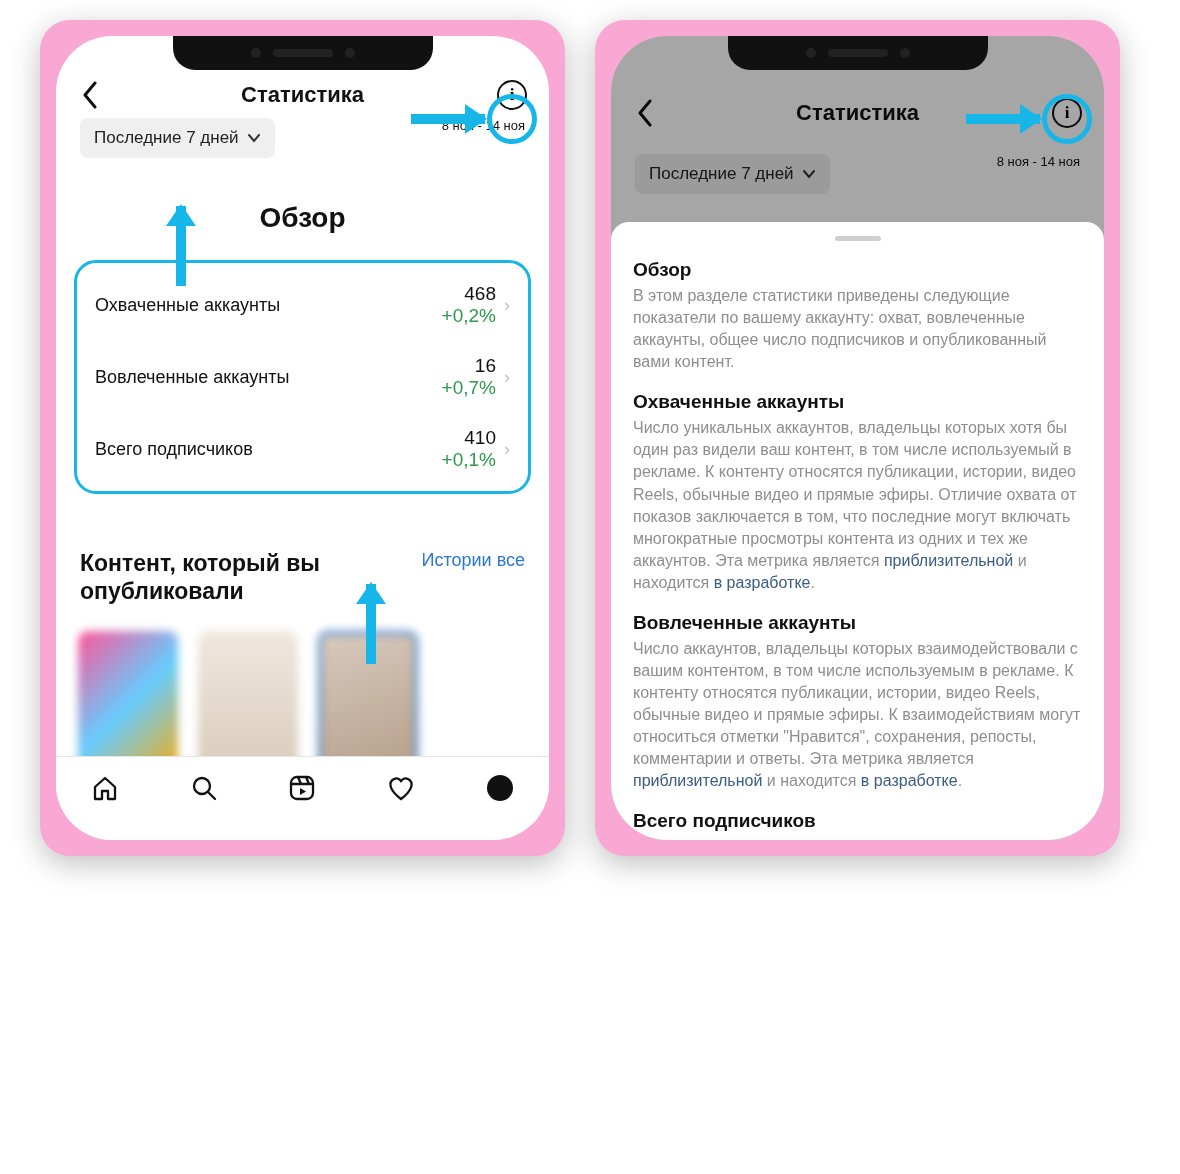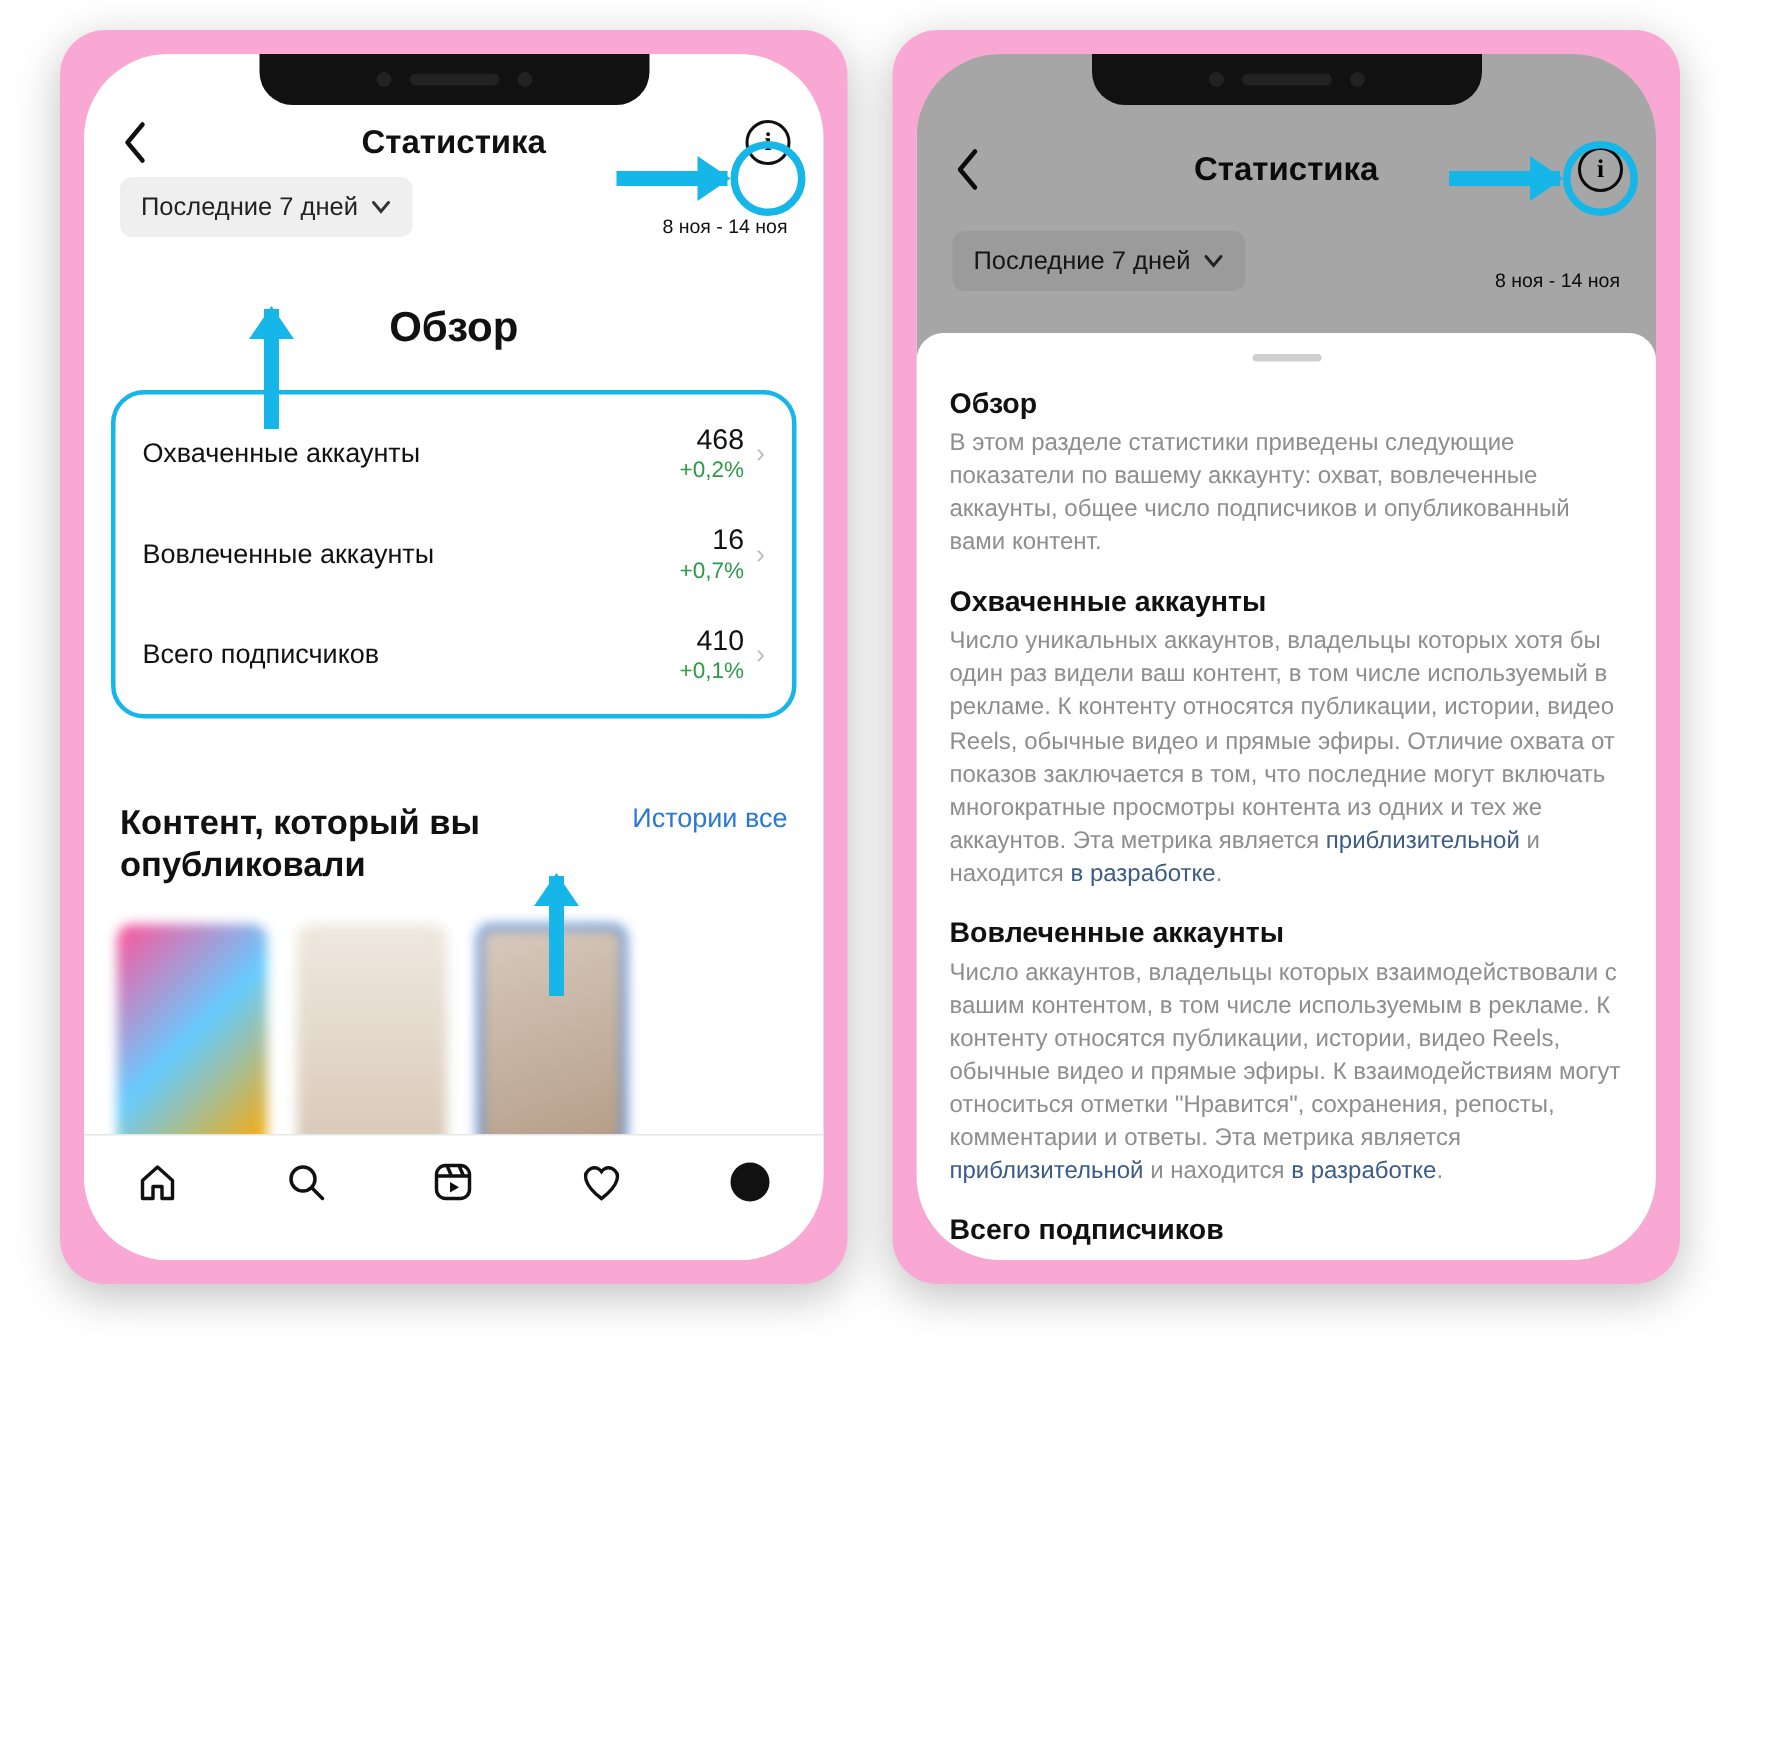--- a/index.html
+++ b/index.html
@@ -63,21 +63,21 @@
   .nav .title { font-size:22px; font-weight:700; color:#111; }
   .nav .info {
     position:absolute; right:22px; top:50%; transform:translateY(-50%);
     width:30px; height:30px; border:2.5px solid #111; border-radius:50%;
     display:flex; align-items:center; justify-content:center;
     font-weight:800; font-size:17px; cursor:pointer;
     font-family: Georgia, serif;
   }
 
   .filter-row {
-    display:flex; align-items:flex-end; justify-content:space-between;
+    display:flex; align-items:flex-start; justify-content:space-between;
     padding:10px 24px 6px;
   }
   .chip {
     background:#efefef; border-radius:8px; padding:10px 14px;
     font-size:17px; color:#222; display:flex; align-items:center; gap:8px;
     cursor:pointer;
   }
   .date-range { font-size:13px; color:#111; }
 
   .section-title { font-size:28px; font-weight:800; color:#111; text-align:center; margin-top:38px; }
@@ -87,21 +87,21 @@
     margin:26px 18px 0; border:3px solid #16b6e8; border-radius:22px;
     padding:6px 0;
   }
   .metric {
     display:flex; align-items:center; padding:14px 18px;
     cursor:pointer;
   }
   .metric .label { flex:1; font-size:18px; color:#111; }
   .metric .vals { text-align:right; margin-right:8px; }
   .metric .val { font-size:19px; color:#111; }
-  .metric .delta { font-size:15px; color:#2e9a4a; }
+  .metric .delta { font-size:19px; color:#2e9a4a; }
   .chev-s { color:#bfbfbf; font-size:18px; }
 
   .section-h2 {
     display:flex; justify-content:space-between; align-items:flex-start;
     padding:56px 24px 0;
   }
   .section-h2 .h { font-size:23px; font-weight:800; color:#111; max-width:300px; line-height:1.2;}
   .section-h2 .link { font-size:18px; color:#2b77d6; text-align:right; cursor:pointer; line-height:1.2; }
 
   .thumbs { display:flex; gap:20px; padding:26px 22px 10px; }

